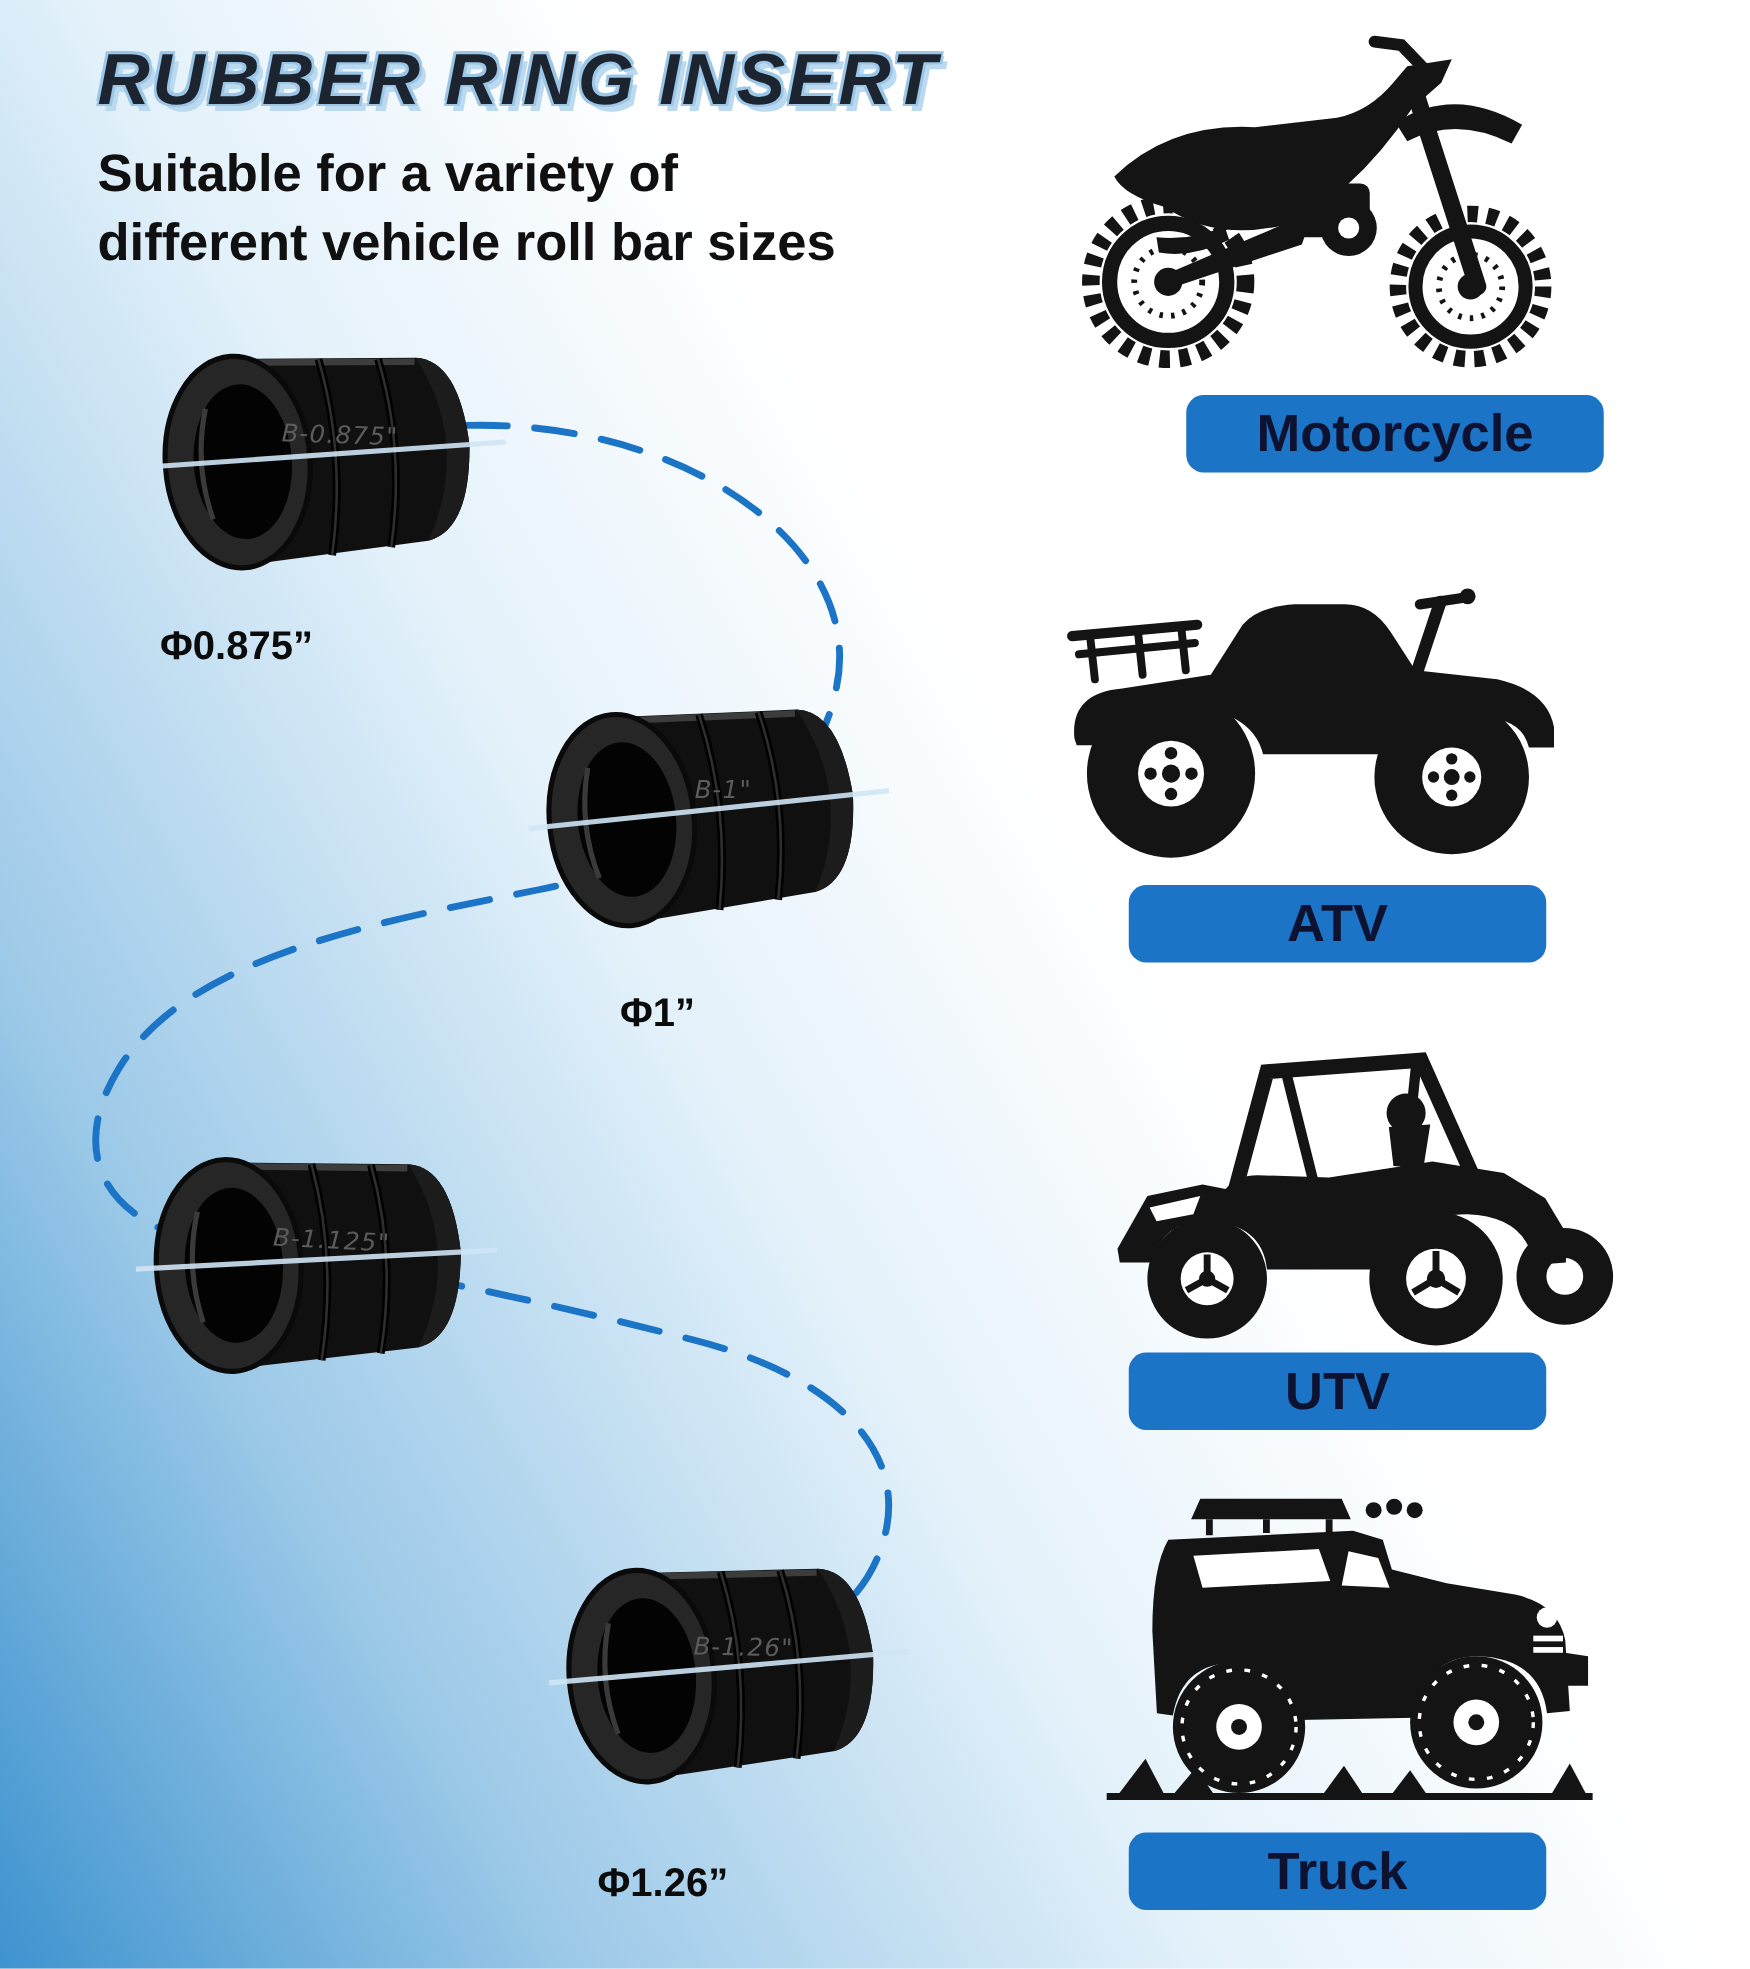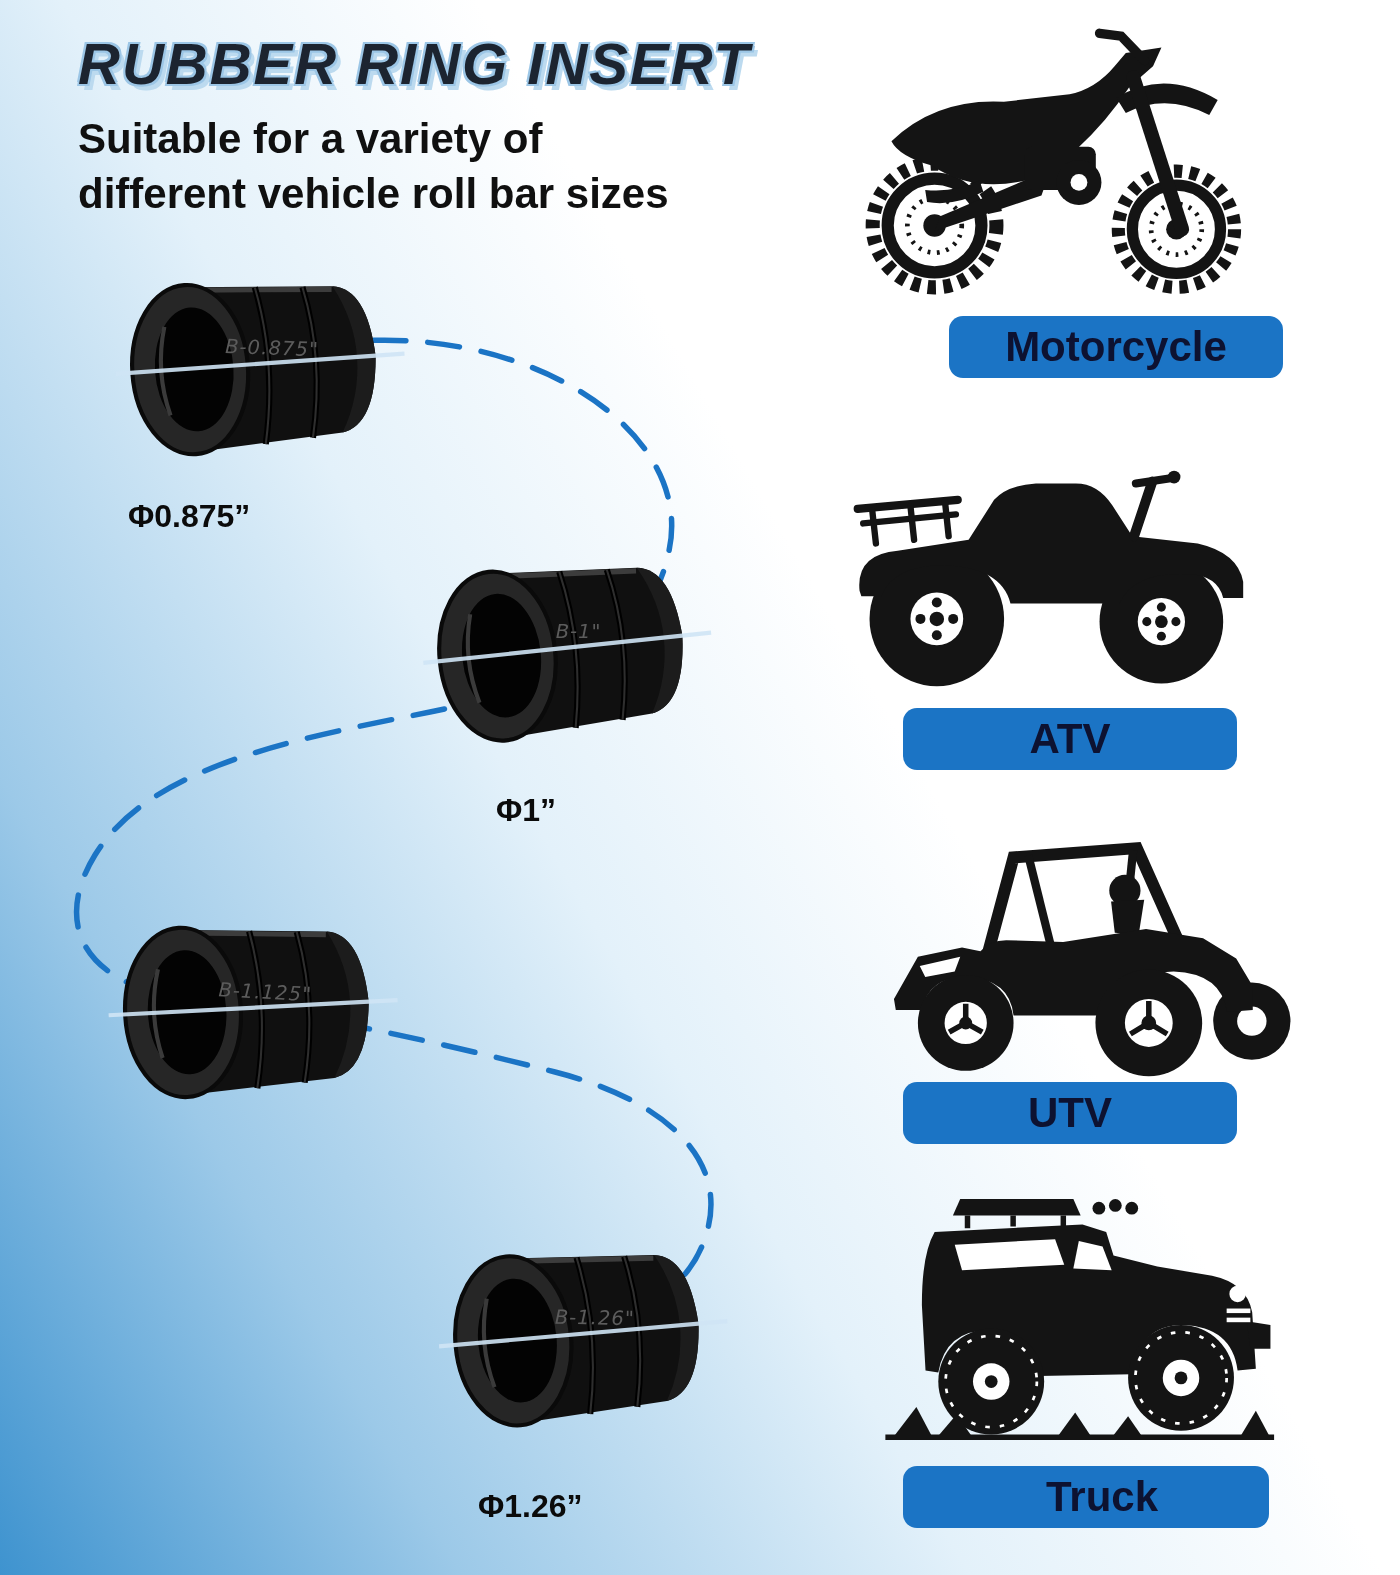--- a/index.html
+++ b/index.html
@@ -231,17 +231,17 @@
       <g fill="#141414">
         <path d="M18 296 L44 262 L62 296 Z"></path>
         <path d="M66 296 L88 270 L106 296 Z"></path>
         <path d="M196 298 L218 268 L238 298 Z"></path>
         <path d="M256 298 L276 272 L294 298 Z"></path>
         <path d="M398 296 L416 266 L432 296 Z"></path>
         <path d="M10 298 L436 298 L436 292 L10 292 Z"></path>
       </g>
     </svg>
   </div>
-  <div class="vehicle-label" style="left:903px;top:1466px;padding-left:32px;">
+  <div class="vehicle-label" style="left:903px;top:1466px;">
     <span>Truck</span>
   </div>
 
 </div>
 
 </body></html>

